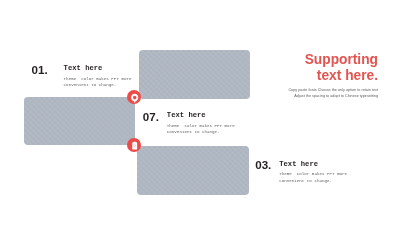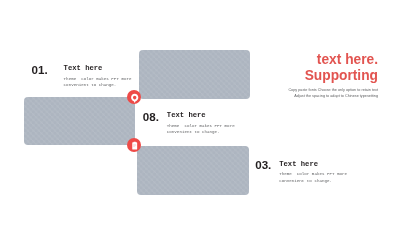--- a/index.html
+++ b/index.html
@@ -30,39 +30,39 @@
 
 <div class="item" style="left:31.6px;top:64.2px;gap:8px;">
   <div class="num">01.</div>
   <div class="txtgrp">
     <div class="hd">Text here</div>
     <div class="ds" style="width:80px;margin-top:3.3px;">Theme  color makes PPT more convenient to change.</div>
   </div>
 </div>
 
 <div class="item" style="left:142.8px;top:111.2px;">
-  <div class="num">08.</div>
+  <div class="num">07.</div>
   <div class="txtgrp">
     <div class="hd">Text here</div>
     <div class="ds" style="width:80px;margin-top:3.3px;">Theme  color makes PPT more convenient to change.</div>
   </div>
 </div>
 
 <div class="item" style="left:255.2px;top:159.4px;">
   <div class="num">03.</div>
   <div class="txtgrp">
     <div class="hd">Text here</div>
     <div class="ds" style="width:80px;margin-top:3.3px;">Theme  color makes PPT more convenient to change.</div>
   </div>
 </div>
 
 <div style="position:absolute;left:277.0px;top:51.9px;width:101px;">
   <div class="sup-title">
+    <div>Supporting</div>
     <div>text here.</div>
-    <div>Supporting</div>
   </div>
   <div class="sup-desc" style="margin-top:3.7px;">
     <div>Copy paste fonts Choose the only option to retain text</div>
     <div>Adjust the spacing to adapt to Chinese typesetting</div>
   </div>
 </div>
 
 <div class="pin" style="left:126.5px;top:89.8px;">
   <svg viewBox="0 0 14 14" width="14" height="14">
     <path d="M7.7 3.8c-2.0 0-3.62 1.68-3.62 3.76 0 1.78 1.18 3.27 2.76 3.66l.86 1.85.86-1.85c1.58-.39 2.76-1.88 2.76-3.66 0-2.08-1.62-3.76-3.62-3.76zm0 2.05c.94 0 1.7.79 1.7 1.77s-.76 1.77-1.7 1.77-1.7-.79-1.7-1.77.76-1.77 1.7-1.77z" fill="#ffffff"></path>

